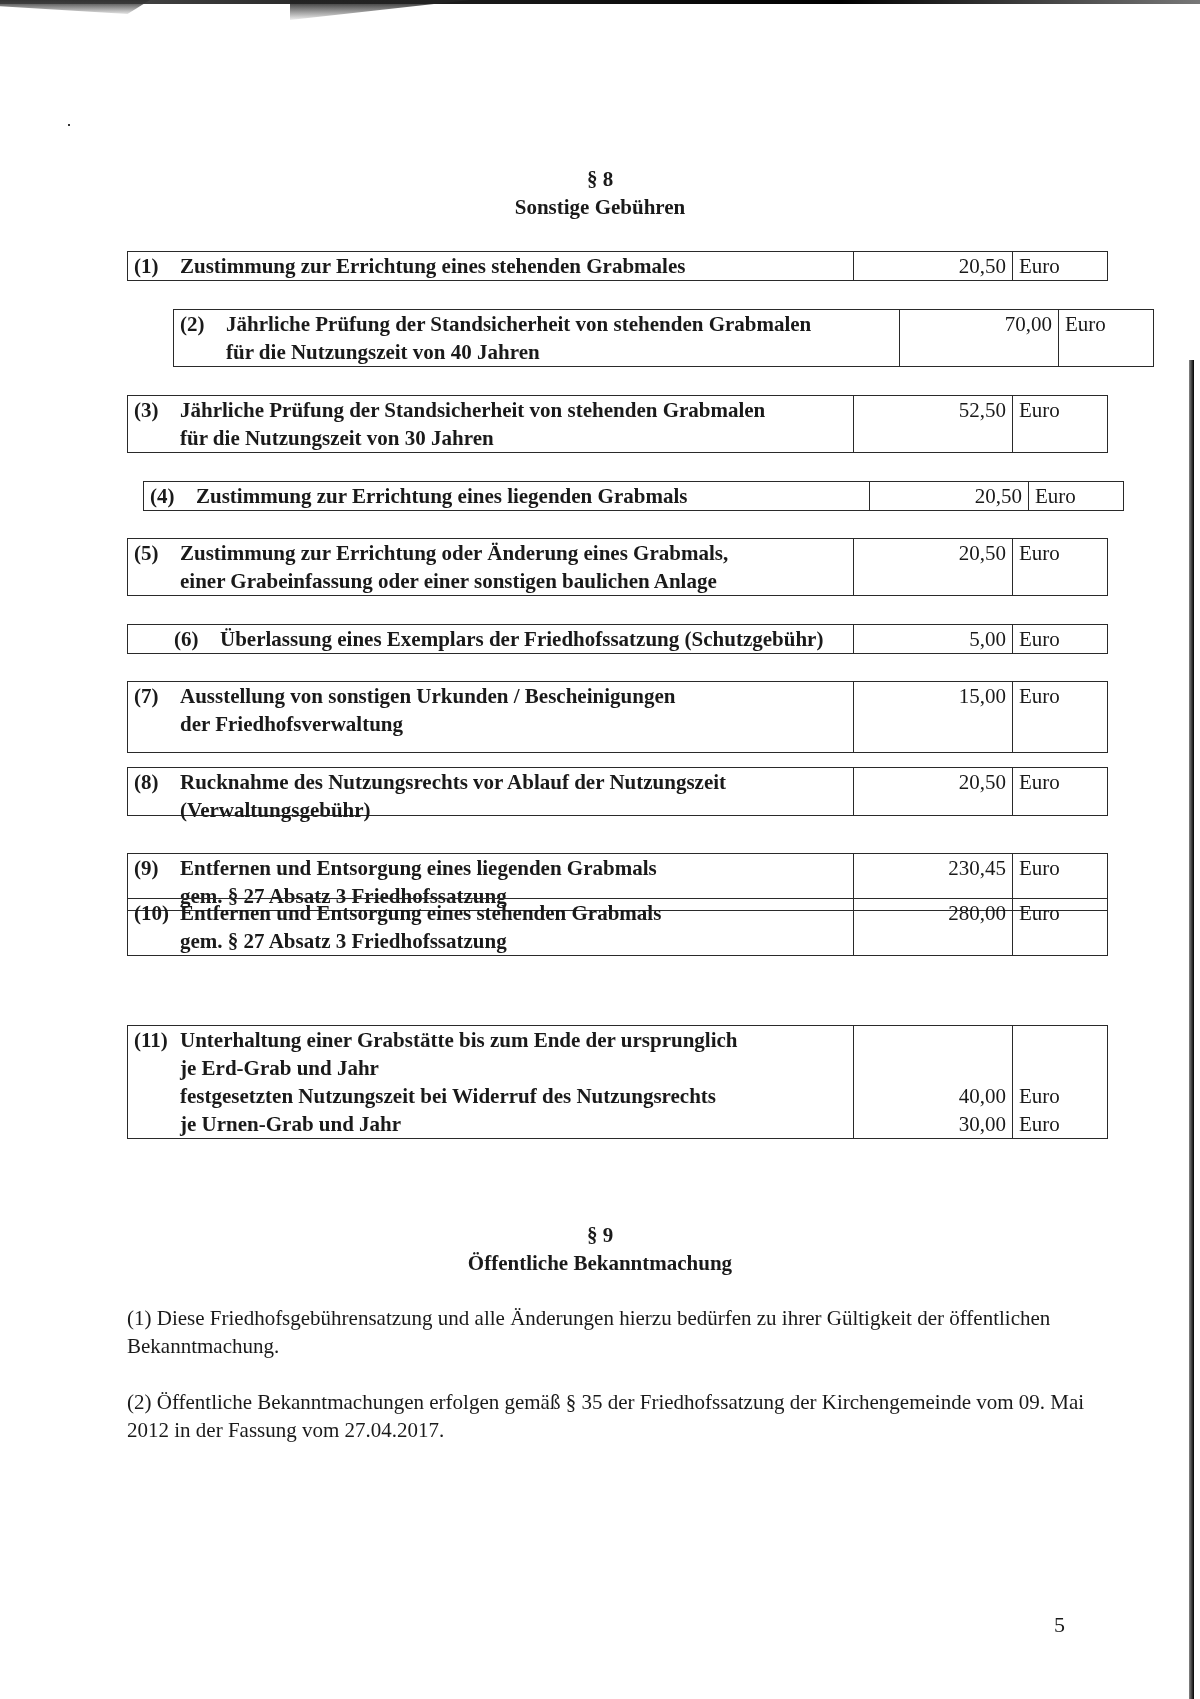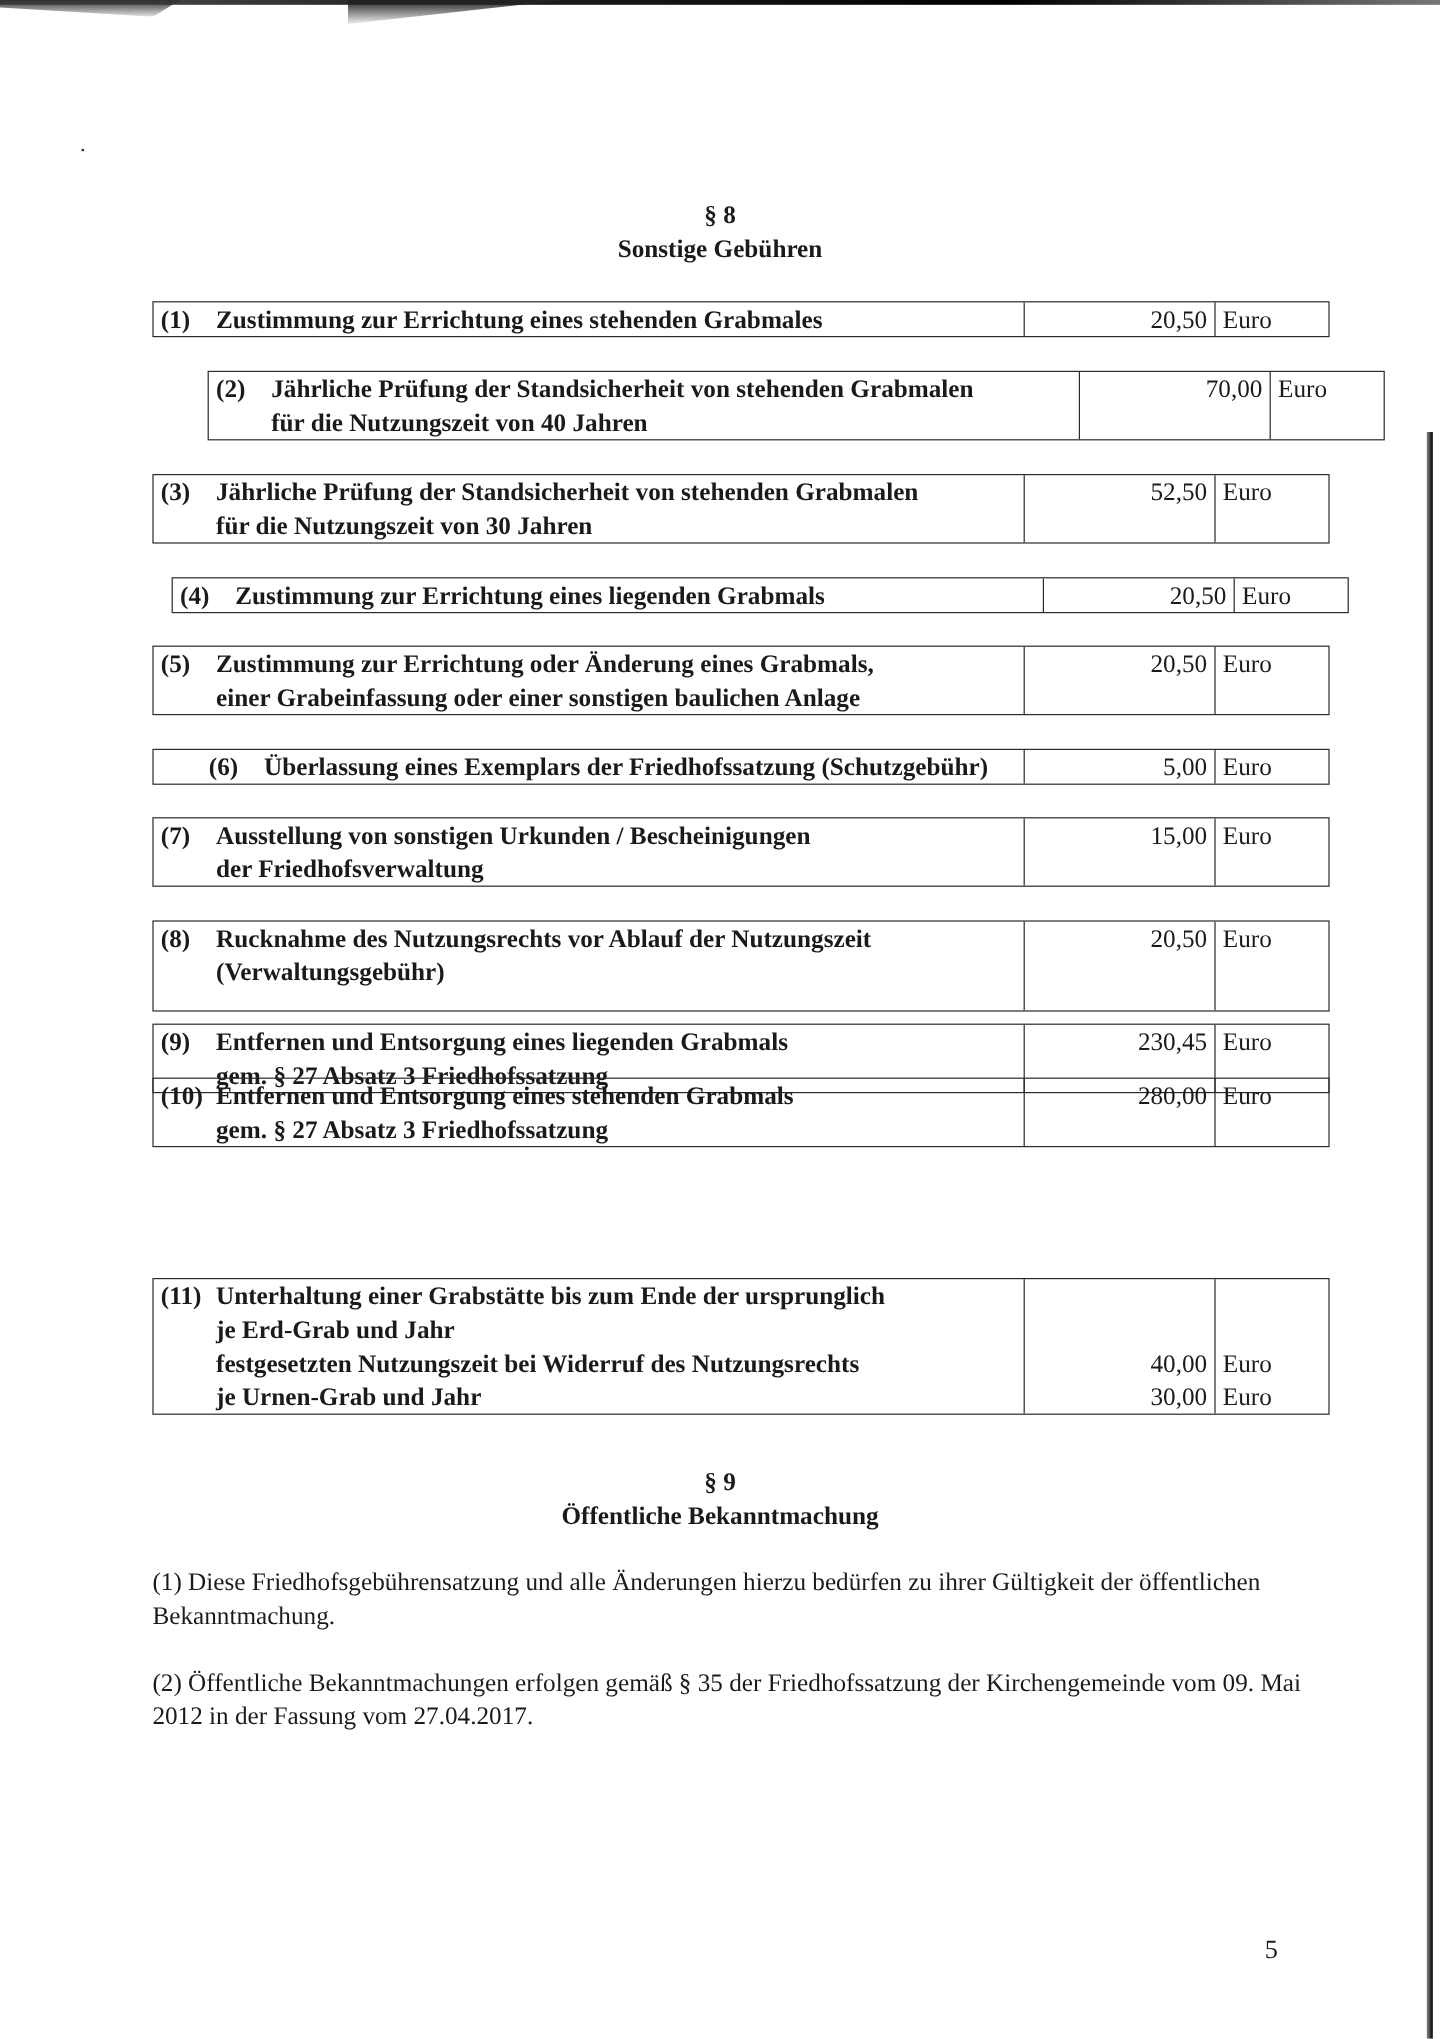--- a/index.html
+++ b/index.html
@@ -114,33 +114,33 @@
       <div class="fee-desc">
         <span class="desc-line"><span class="num">(6)</span><span>Überlassung eines Exemplars der Friedhofssatzung (Schutzgebühr)</span></span>
       </div>
       <div class="fee-amount">
         <span>5,00</span>
       </div>
       <div class="fee-unit">
         <span>Euro</span>
       </div>
     </div>
-    <div class="fee-box" style="top: 681px; height: 58px;">
+    <div class="fee-box" style="top: 681px; height: 72px;">
       <div class="fee-desc">
         <span class="desc-line"><span class="num">(7)</span><span>Ausstellung von sonstigen Urkunden / Bescheinigungen</span></span>
         <span class="desc-line cont"><span>der Friedhofsverwaltung</span></span>
       </div>
       <div class="fee-amount">
         <span>15,00</span>
       </div>
       <div class="fee-unit">
         <span>Euro</span>
       </div>
     </div>
-    <div class="fee-box" style="top: 767px; height: 76px;">
+    <div class="fee-box" style="top: 767px; height: 49px;">
       <div class="fee-desc">
         <span class="desc-line"><span class="num">(8)</span><span>Rucknahme des Nutzungsrechts vor Ablauf der Nutzungszeit</span></span>
         <span class="desc-line cont"><span>(Verwaltungsgebühr)</span></span>
       </div>
       <div class="fee-amount">
         <span>20,50</span>
       </div>
       <div class="fee-unit">
         <span>Euro</span>
       </div>
@@ -162,21 +162,21 @@
         <span class="desc-line"><span class="num">(10)</span><span>Entfernen und Entsorgung eines stehenden Grabmals</span></span>
         <span class="desc-line cont"><span>gem. § 27 Absatz 3 Friedhofssatzung</span></span>
       </div>
       <div class="fee-amount">
         <span>280,00</span>
       </div>
       <div class="fee-unit">
         <span>Euro</span>
       </div>
     </div>
-    <div class="fee-box" style="top: 1025px; height: 114px; margin-top: 40px;">
+    <div class="fee-box" style="top: 1025px; height: 114px;">
       <div class="fee-desc">
         <span class="desc-line"><span class="num">(11)</span><span>Unterhaltung einer Grabstätte bis zum Ende der ursprunglich</span></span>
         <span class="desc-line cont"><span>je Erd-Grab und Jahr</span></span>
         <span class="desc-line cont"><span>festgesetzten Nutzungszeit bei Widerruf des Nutzungsrechts</span></span>
         <span class="desc-line cont"><span>je Urnen-Grab und Jahr</span></span>
       </div>
       <div class="fee-amount">
         <span>&nbsp;</span>
         <span>&nbsp;</span>
         <span>40,00</span>

